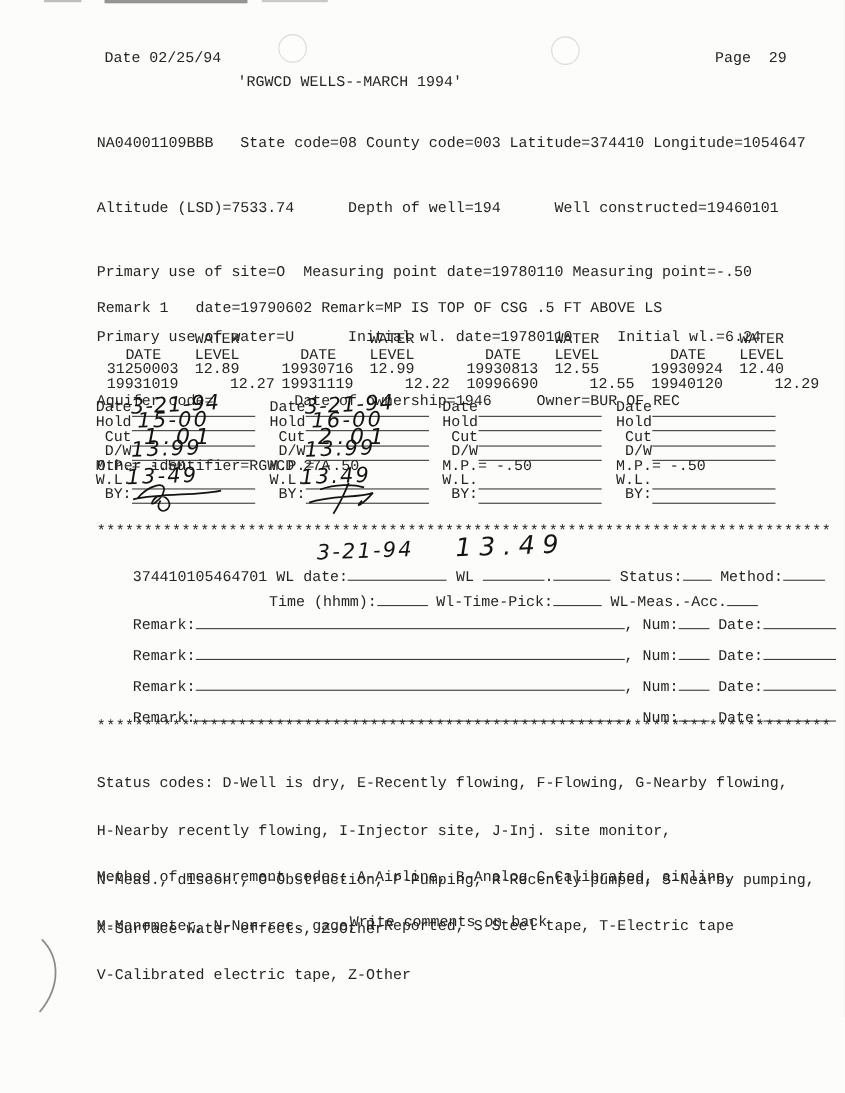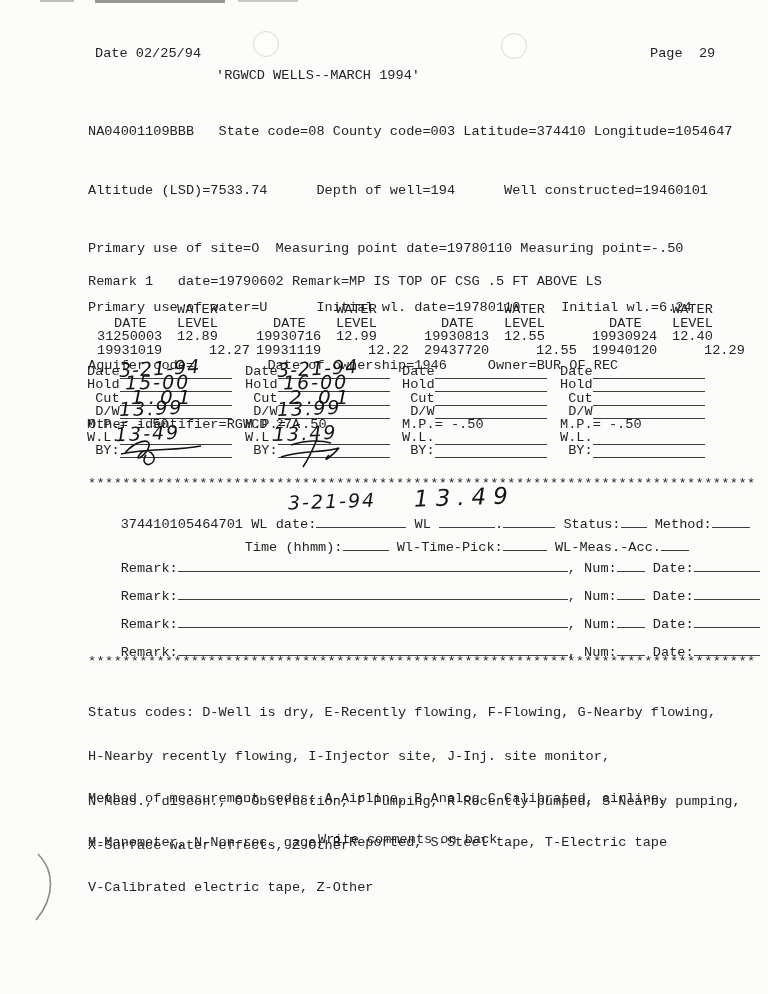--- a/index.html
+++ b/index.html
@@ -89,21 +89,21 @@
     <span class="g-l1">12.99</span>
     <span class="g-d2">19931119</span>
     <span class="g-l2">12.22</span>
   </div>
   <div class="wlg" style="left:424px;">
     <span class="g-water">WATER</span>
     <span class="g-dateh">DATE</span>
     <span class="g-levelh">LEVEL</span>
     <span class="g-d1">19930813</span>
     <span class="g-l1">12.55</span>
-    <span class="g-d2">29437720</span>
+    <span class="g-d2">10996690</span>
     <span class="g-l2">12.55</span>
   </div>
   <div class="wlg" style="left:592px;">
     <span class="g-water">WATER</span>
     <span class="g-dateh">DATE</span>
     <span class="g-levelh">LEVEL</span>
     <span class="g-d1">19930924</span>
     <span class="g-l1">12.40</span>
     <span class="g-d2">19940120</span>
     <span class="g-l2">12.29</span>

